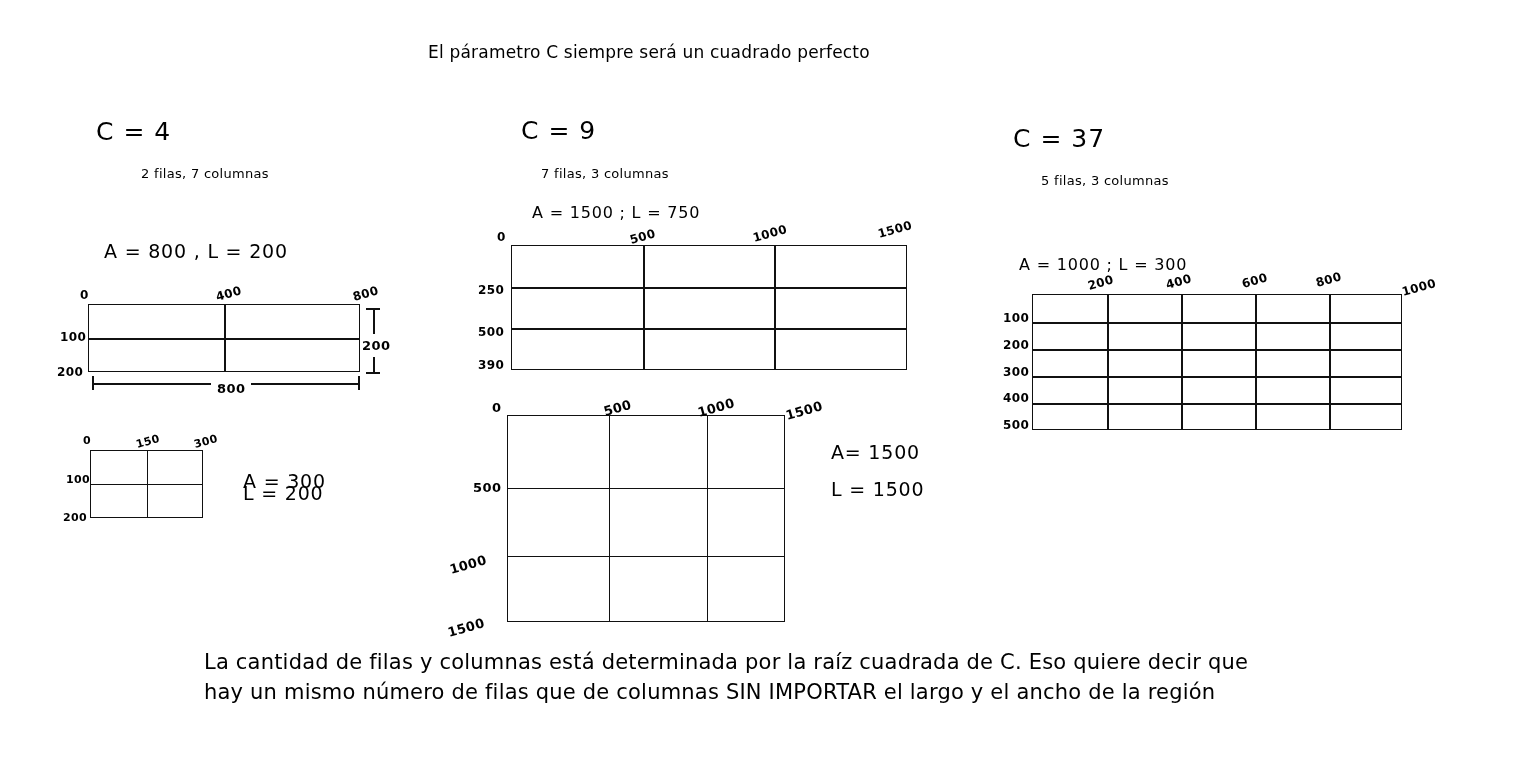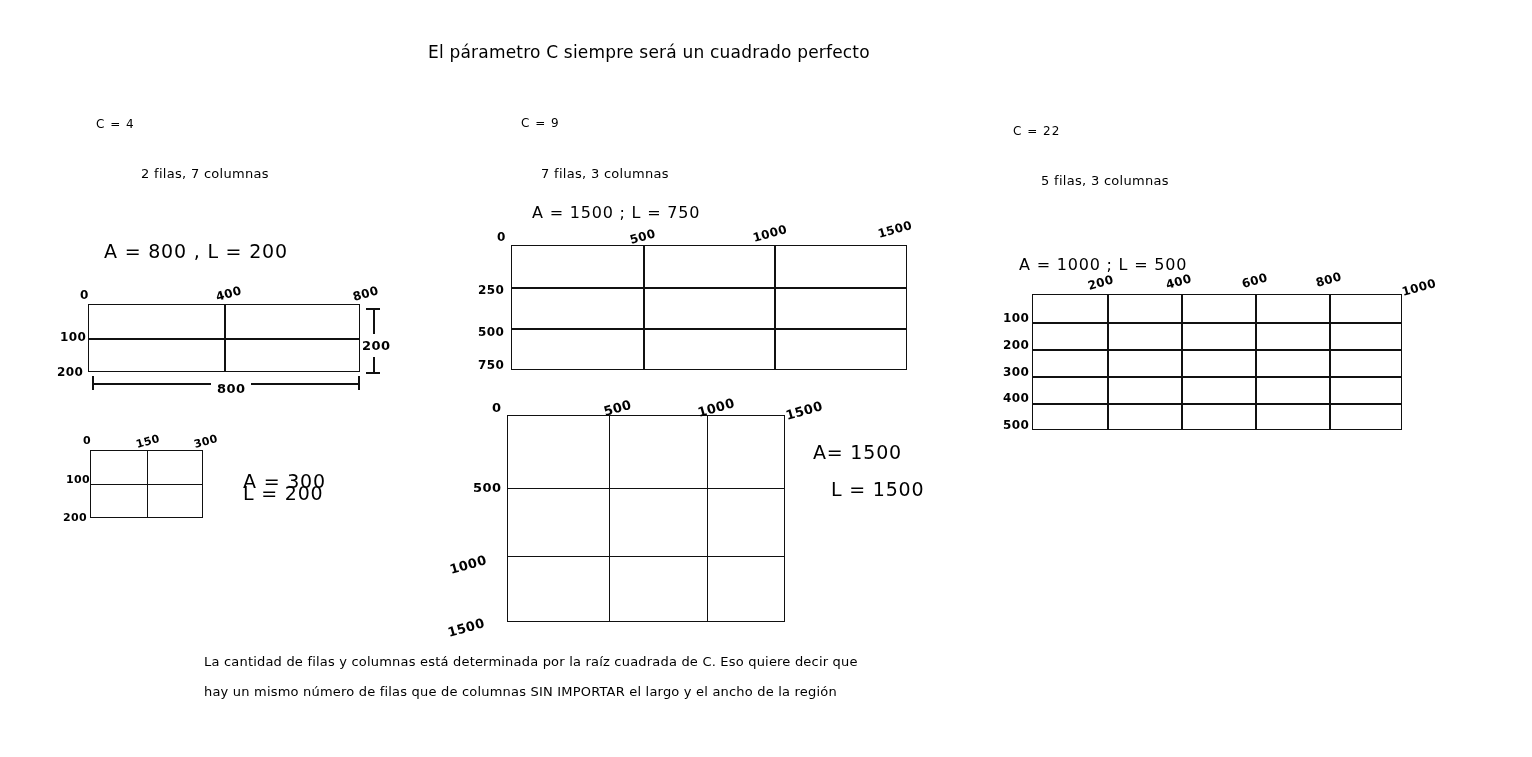--- a/index.html
+++ b/index.html
@@ -17,21 +17,21 @@
   }
   .abs { position: absolute; }
 
   
   .title {
     font-size: 17px;
     letter-spacing: 0.2px;
     white-space: nowrap;
   }
   .c-head {
-    font-size: 12px;
+    font-size: 25px;
     letter-spacing: 1px;
     white-space: nowrap;
   }
   .sub {
     font-size: 13px;
     letter-spacing: 0.3px;
     white-space: nowrap;
   }
   .al-label {
     font-size: 16px;
@@ -53,21 +53,21 @@
     transform: rotate(-16deg);
     transform-origin: left bottom;
   }
   .tick.big {
     font-size: 13px;
   }
   .tick.sm {
     font-size: 11px;
   }
   .footer {
-    font-size: 13px;
+    font-size: 21px;
     line-height: 30px;
     letter-spacing: 0.2px;
     white-space: nowrap;
   }
 
   
   .grid {
     position: absolute;
     border: 1.6px solid #111;
     box-sizing: border-box;
@@ -157,41 +157,41 @@
   <div class="vline" style="left:262px;"></div>
   <div class="hline" style="top:41px;"></div>
   <div class="hline" style="top:82px;"></div>
 </div>
 <div class="abs tick" style="left:497px; top:230px;">0</div>
 <div class="abs tick rot" style="left:632px; top:233px;">500</div>
 <div class="abs tick rot" style="left:755px; top:231px;">1000</div>
 <div class="abs tick rot" style="left:880px; top:227px;">1500</div>
 <div class="abs tick" style="left:478px; top:283px;">250</div>
 <div class="abs tick" style="left:478px; top:325px;">500</div>
-<div class="abs tick" style="left:478px; top:358px;">750</div>
+<div class="abs tick" style="left:478px; top:358px;">390</div>
 
 <div class="grid thin" style="left:507px; top:415px; width:278px; height:207px;">
   <div class="vline" style="left:101px;"></div>
   <div class="vline" style="left:199px;"></div>
   <div class="hline" style="top:72px;"></div>
   <div class="hline" style="top:140px;"></div>
 </div>
 <div class="abs tick big" style="left:492px; top:400px;">0</div>
 <div class="abs tick big rot" style="left:606px; top:404px;">500</div>
 <div class="abs tick big rot" style="left:700px; top:405px;">1000</div>
 <div class="abs tick big rot" style="left:788px; top:408px;">1500</div>
 <div class="abs tick big" style="left:473px; top:480px;">500</div>
 <div class="abs tick big rot" style="left:452px; top:562px;">1000</div>
 <div class="abs tick big rot" style="left:450px; top:625px;">1500</div>
-<div class="abs al-big" style="left:813px; top:441px;">A= 1500</div>
+<div class="abs al-big" style="left:831px; top:441px;">A= 1500</div>
 <div class="abs al-big" style="left:831px; top:478px;">L = 1500</div>
 
-<div class="abs c-head" style="left:1013px; top:124px;">C = 22</div>
+<div class="abs c-head" style="left:1013px; top:124px;">C = 37</div>
 <div class="abs sub" style="left:1041px; top:173px;">5 filas, 3 columnas</div>
-<div class="abs al-label" style="left:1019px; top:255px;">A = 1000  ;   L = 500</div>
+<div class="abs al-label" style="left:1019px; top:255px;">A = 1000  ;   L = 300</div>
 
 <div class="grid" style="left:1032px; top:294px; width:370px; height:136px;">
   <div class="vline" style="left:74px;"></div>
   <div class="vline" style="left:148px;"></div>
   <div class="vline" style="left:222px;"></div>
   <div class="vline" style="left:296px;"></div>
   <div class="hline" style="top:27px;"></div>
   <div class="hline" style="top:54px;"></div>
   <div class="hline" style="top:81px;"></div>
   <div class="hline" style="top:108px;"></div>

